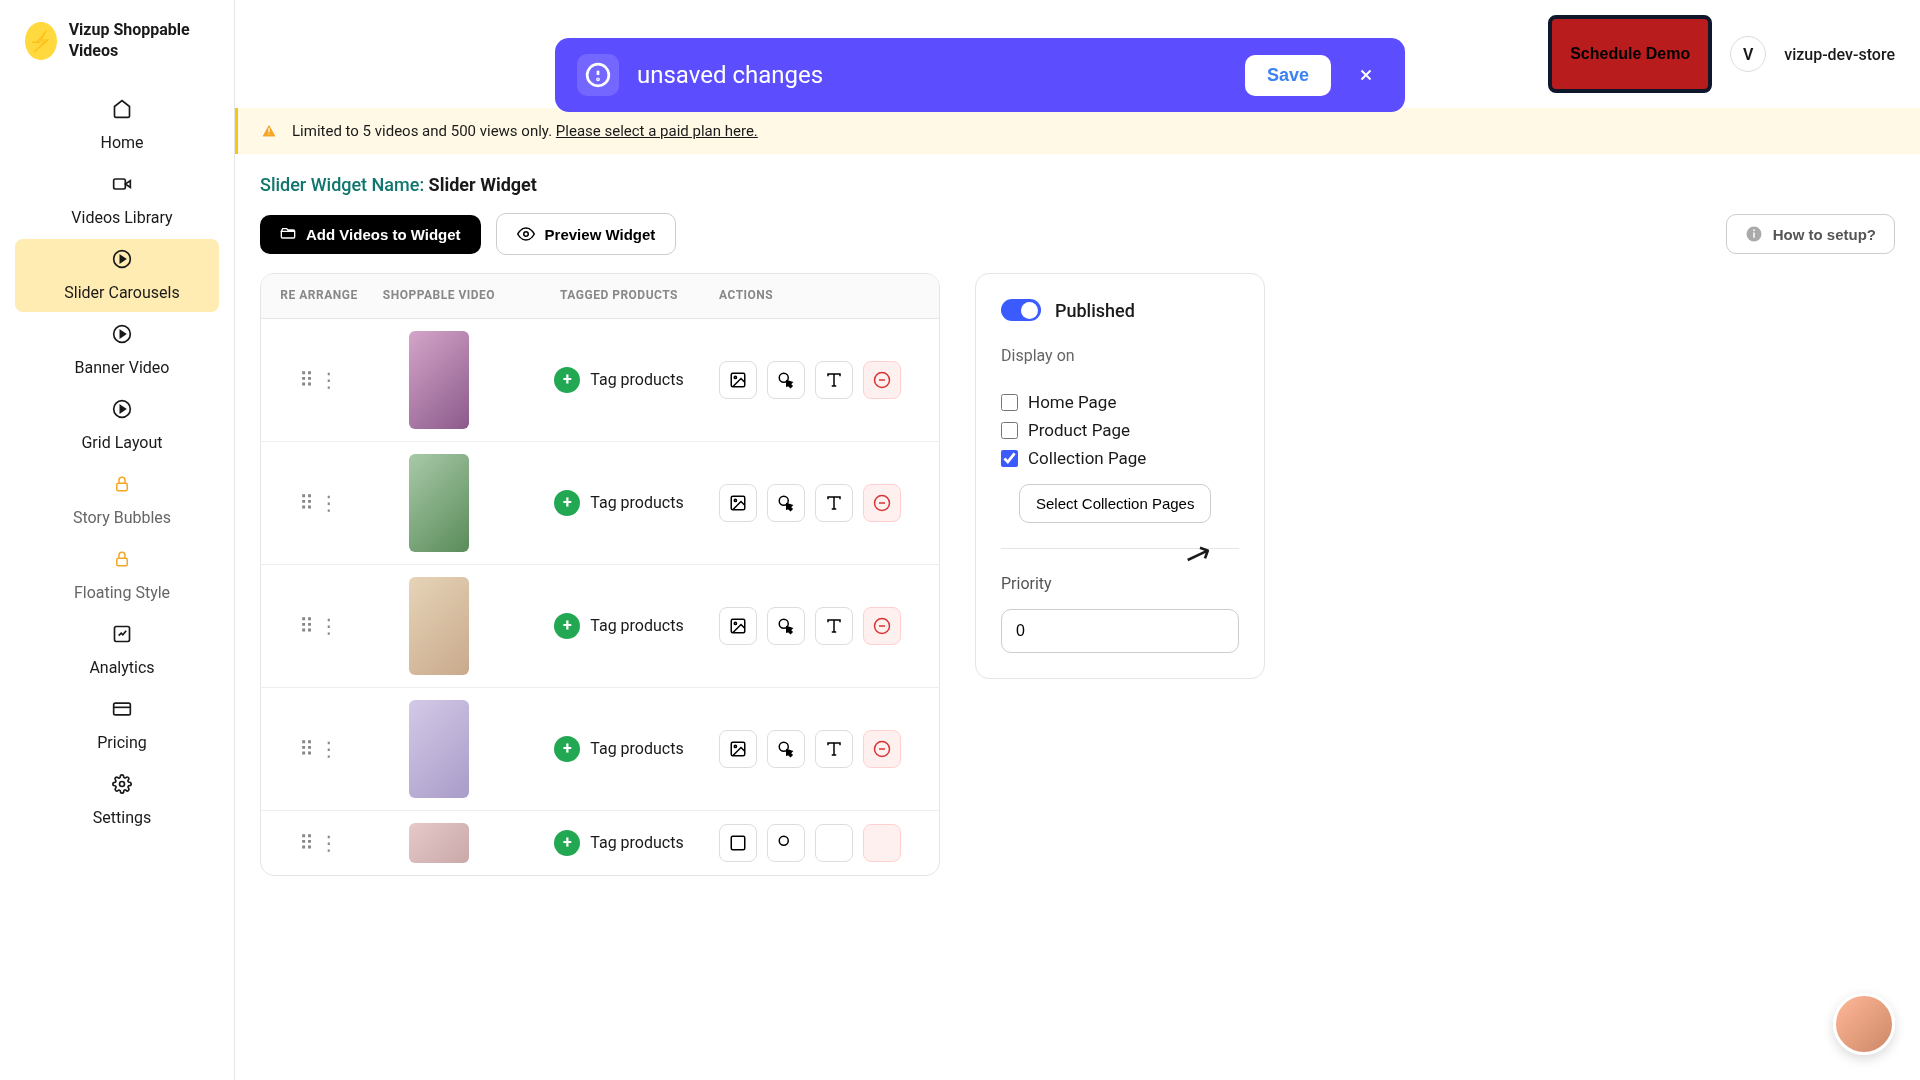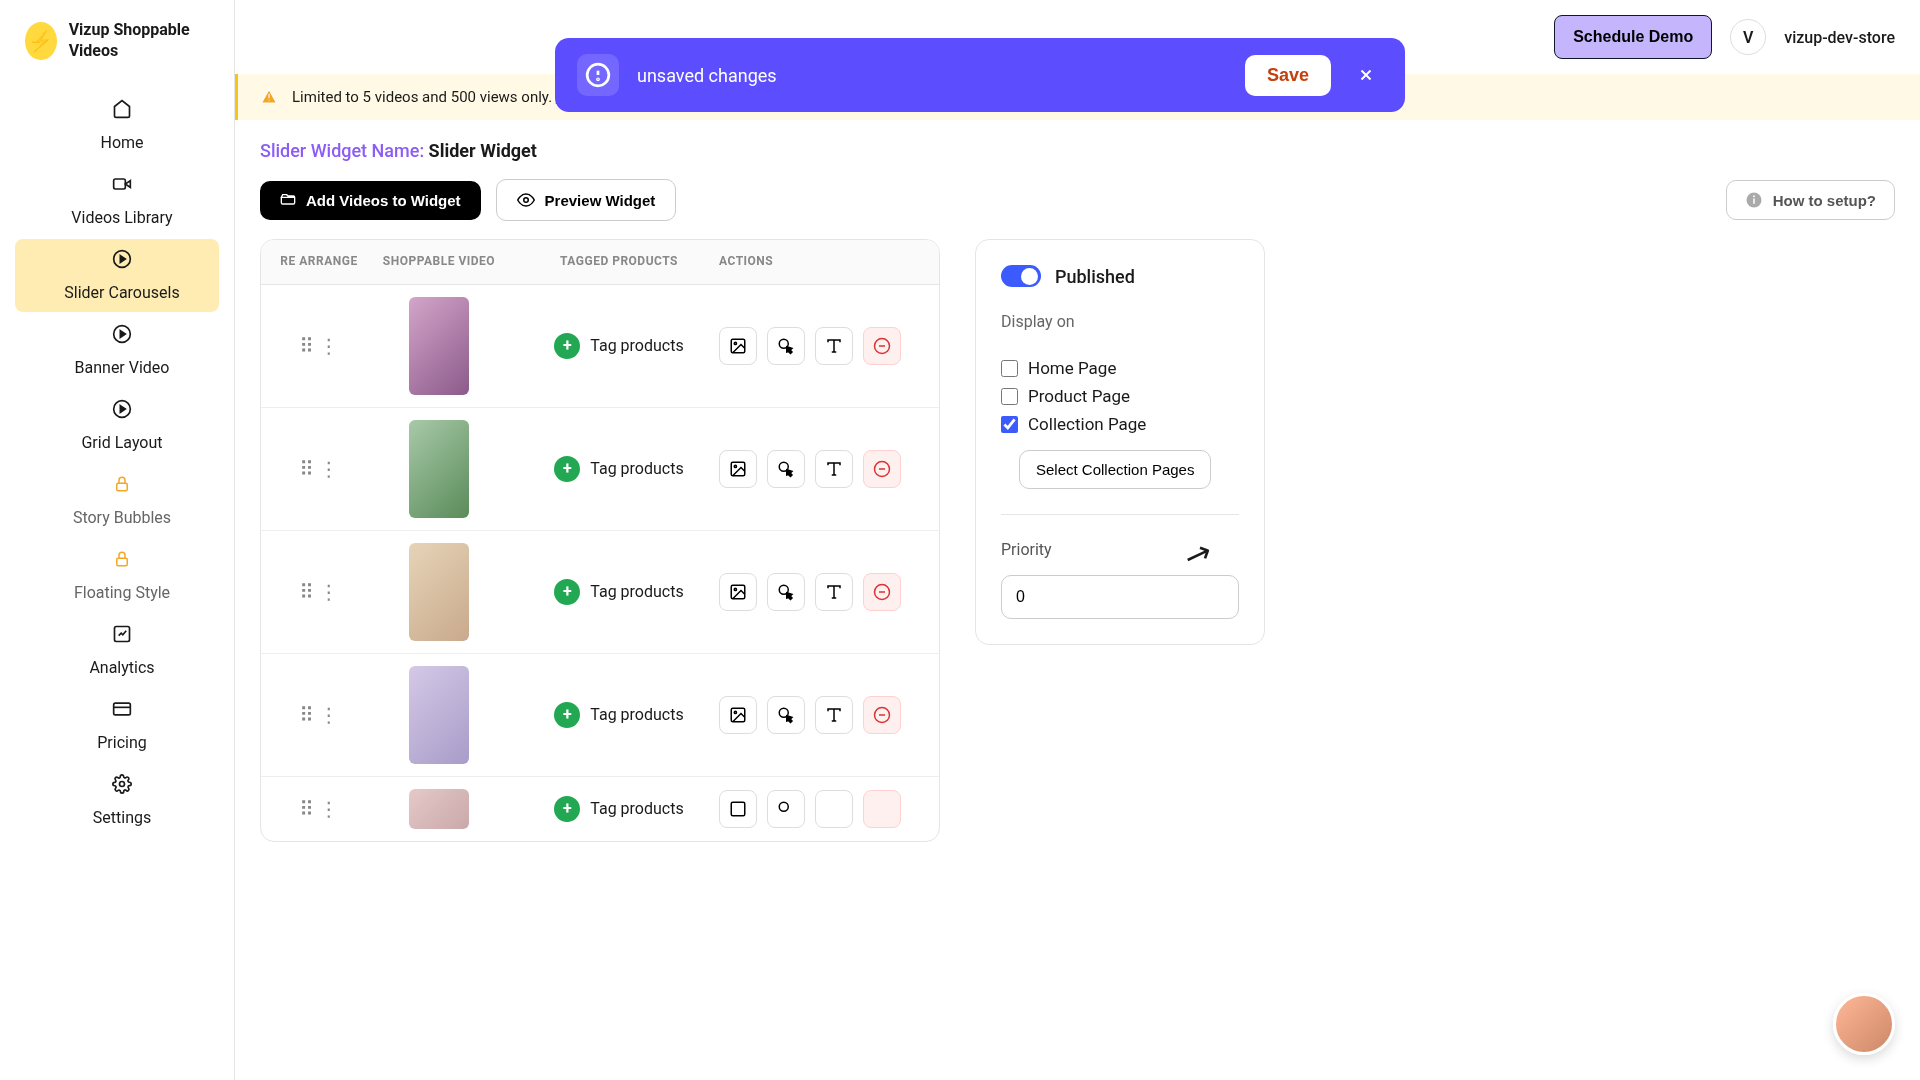--- a/index.html
+++ b/index.html
@@ -15,41 +15,41 @@
     .nav-item { display: flex; align-items: center; gap: 14px; padding: 10px 20px 10px 30px; font-size: 16px; cursor: pointer; margin: 2px 15px; border-radius: 8px; flex-direction: column; }
     .nav-item.active { background: #ffecb3; }
     .nav-item.locked { color: #666; }
     .nav-icon { width: 20px; height: 20px; display: flex; align-items: center; justify-content: center; }
     
     
     .main { flex: 1; position: relative; overflow: hidden; }
     
     
     .topbar { display: flex; justify-content: flex-end; align-items: center; gap: 18px; padding: 15px 25px; }
-    .demo-btn { border: 1px solid #0f172a; border-radius: 8px; padding: 12px 18px; font-size: 16px; background: #c4b5fd; cursor: pointer; font-weight: 600; }
+    .demo-btn { border: 4px solid #0f172a; border-radius: 8px; padding: 26px 18px; font-size: 16px; background: #b91c1c; cursor: pointer; font-weight: 600; }
     .avatar-sm { width: 36px; height: 36px; border-radius: 50%; border: 1px solid #ddd; display: flex; align-items: center; justify-content: center; font-weight: 600; }
     .store-name { font-size: 16px; font-weight: 500; }
     
     
     .toast { position: absolute; top: 38px; left: 320px; width: 850px; background: #5c4dff; border-radius: 14px; padding: 16px 22px; display: flex; align-items: center; gap: 18px; color: #fff; z-index: 10; }
     .toast-icon { width: 42px; height: 42px; background: rgba(255,255,255,0.15); border-radius: 10px; display: flex; align-items: center; justify-content: center; }
-    .toast-text { flex: 1; font-size: 18px; }
-    .toast-save { background: #fff; color: #c2410c; padding: 10px 22px; border-radius: 10px; font-size: 18px; font-weight: 600; border: none; cursor: pointer; }
+    .toast-text { flex: 1; font-size: 24px; }
+    .toast-save { background: #fff; color: #3b82f6; padding: 10px 22px; border-radius: 10px; font-size: 18px; font-weight: 600; border: none; cursor: pointer; }
     .toast-close { background: none; border: none; color: #fff; font-size: 18px; cursor: pointer; padding: 8px; }
     
     
     .warning { background: #fff9e6; border-left: 3px solid #f5c518; padding: 14px 22px; display: flex; align-items: center; gap: 14px; margin-top: 0; }
     .warning-icon { color: #f5a623; }
     .warning-text { font-size: 15px; }
     .warning-link { text-decoration: underline; cursor: pointer; }
     
     
     .content { padding: 20px 25px; }
     .title-row { font-size: 18px; margin-bottom: 18px; }
-    .title-label { color: #8b5cf6; font-weight: 500; }
+    .title-label { color: #0f766e; font-weight: 500; }
     .title-name { font-weight: 700; }
     
     .actions-row { display: flex; align-items: center; gap: 15px; margin-bottom: 18px; }
     .btn-primary { background: #000; color: #fff; padding: 11px 20px; border-radius: 10px; font-size: 15px; font-weight: 600; border: none; cursor: pointer; display: flex; align-items: center; gap: 10px; }
     .btn-outline { background: #fff; border: 1px solid #ccc; padding: 11px 20px; border-radius: 10px; font-size: 15px; font-weight: 600; cursor: pointer; display: flex; align-items: center; gap: 10px; }
     .how-setup { margin-left: auto; background: #fff; border: 1px solid #ccc; padding: 10px 18px; border-radius: 10px; font-size: 15px; font-weight: 600; cursor: pointer; display: flex; align-items: center; gap: 10px; color: #555; }
     
     .body-row { display: flex; gap: 35px; align-items: flex-start; }
     
     

